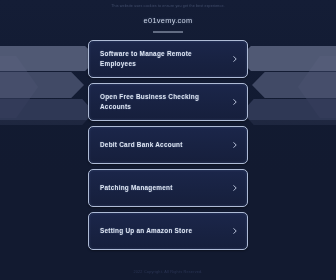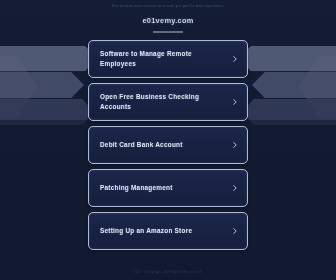--- a/index.html
+++ b/index.html
@@ -90,21 +90,21 @@
     letter-spacing:.15px;
     color:#44506e;
     white-space:nowrap;
   }
 
   
   .domain {
     position:absolute; top:16px; left:0; right:0;
     text-align:center;
     font-size:7.4px;
-    font-weight:bold;
+    font-weight:normal;
     letter-spacing:.3px;
     color:#c9d2e4;
     text-shadow:0 0 3px rgba(160,185,230,.35);
   }
 
   
   .title-rule {
     position:absolute; top:31px; left:50%;
     transform:translateX(-50%);
     width:30px; height:2px;

